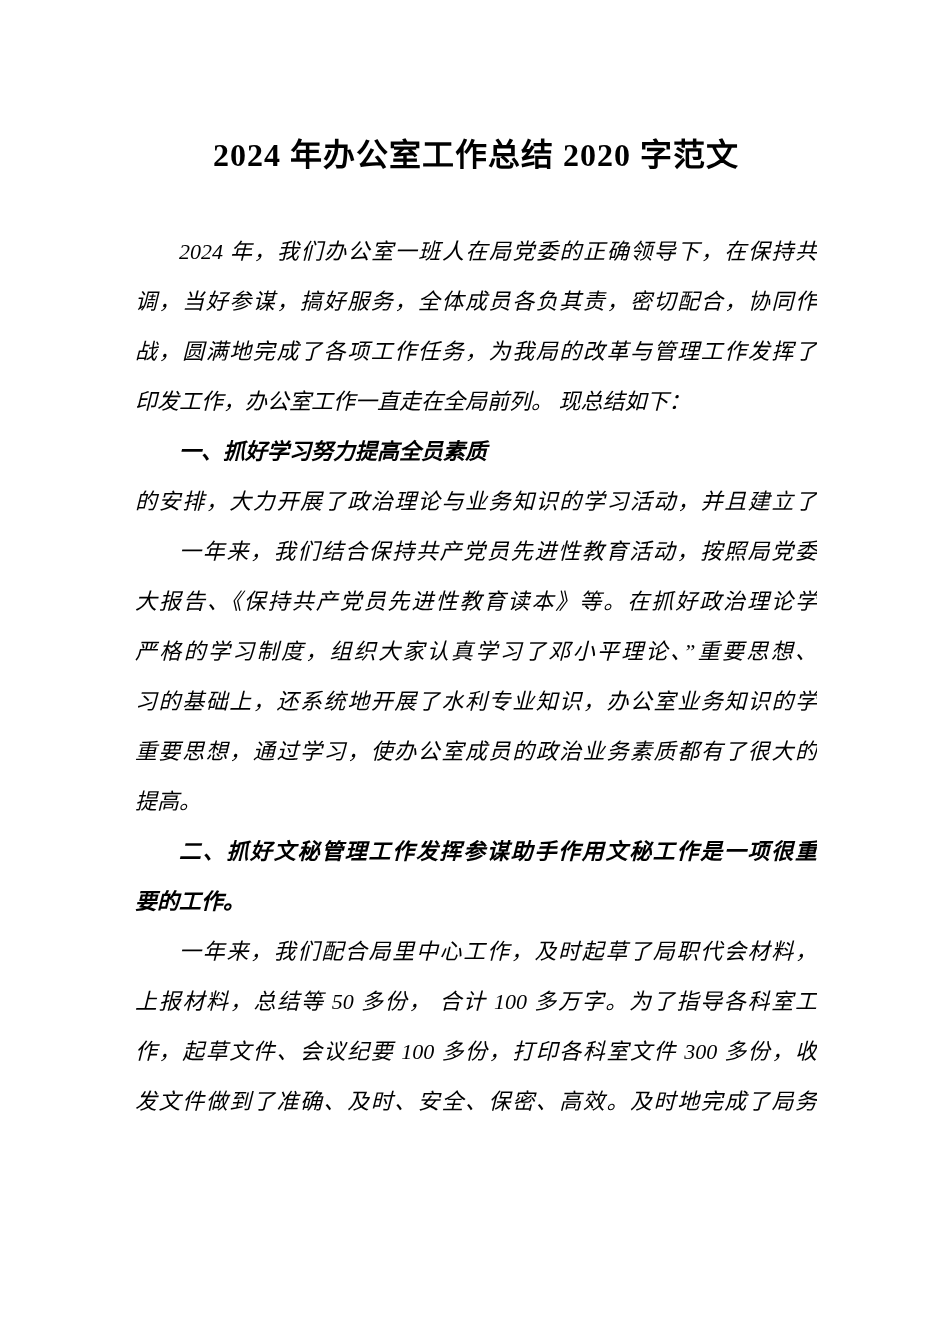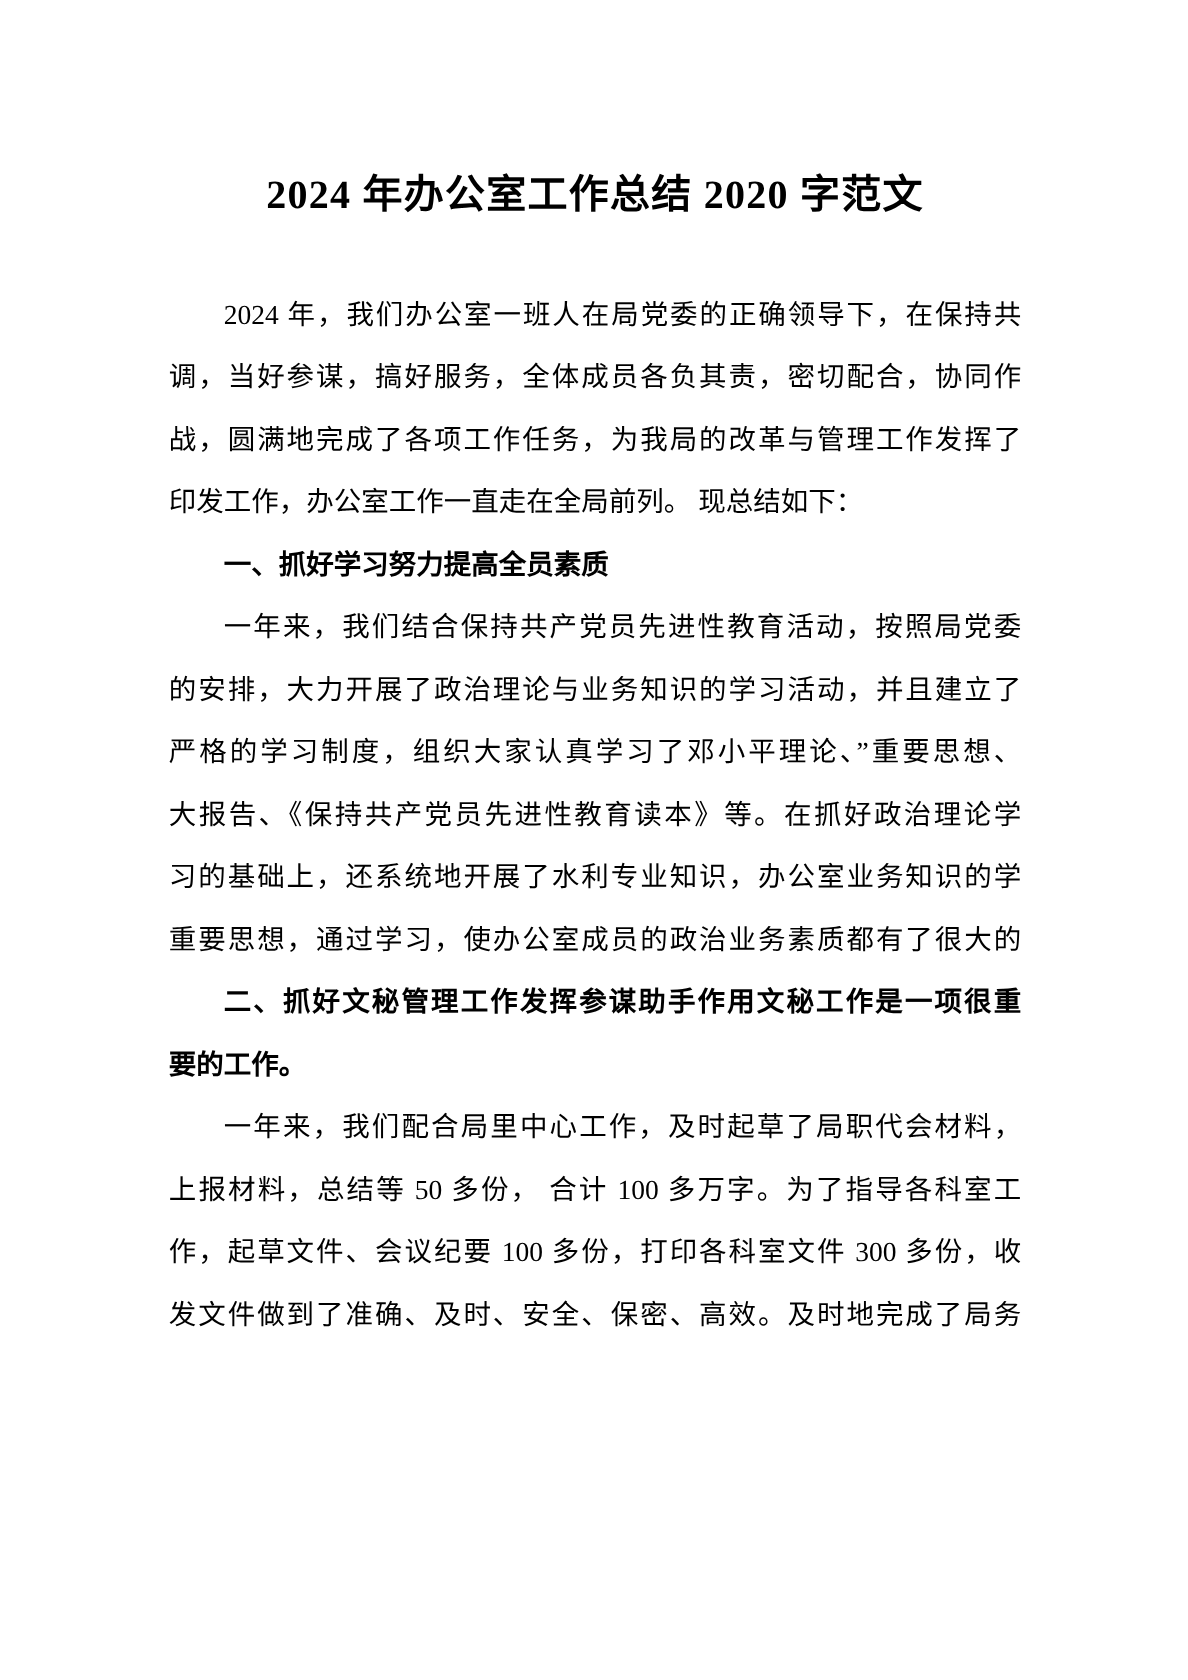--- a/index.html
+++ b/index.html
@@ -35,20 +35,21 @@
     margin: 0;
   }
   .line {
     height: 50px;
     line-height: 50px;
     font-size: 22px;
     text-align: justify;
     text-align-last: justify;
     overflow: hidden;
     white-space: pre-wrap;
+    font-style: italic;
   }
   .line.first {
     text-indent: 44px; 
   }
   .line.last {
     text-align-last: left;
   }
   .heading .line {
     font-weight: 700;
   }
@@ -68,26 +69,27 @@
       <div class="line">调，当好参谋，搞好服务，全体成员各负其责，密切配合，协同作</div>
       <div class="line">战，圆满地完成了各项工作任务，为我局的改革与管理工作发挥了</div>
       <div class="line last">印发工作，办公室工作一直走在全局前列。 现总结如下：</div>
     </div>
 
     <div class="block heading">
       <div class="line first last">一、抓好学习努力提高全员素质</div>
     </div>
 
     <div class="block paragraph">
+      <div class="line">的安排，大力开展了政治理论与业务知识的学习活动，并且建立了</div>
       <div class="line first">一年来，我们结合保持共产党员先进性教育活动，按照局党委</div>
-      <div class="line">的安排，大力开展了政治理论与业务知识的学习活动，并且建立了</div>
+      <div class="line">大报告、《保持共产党员先进性教育读本》等。在抓好政治理论学</div>
       <div class="line">严格的学习制度，组织大家认真学习了邓小平理论、”重要思想、</div>
-      <div class="line">大报告、《保持共产党员先进性教育读本》等。在抓好政治理论学</div>
       <div class="line">习的基础上，还系统地开展了水利专业知识，办公室业务知识的学</div>
       <div class="line">重要思想，通过学习，使办公室成员的政治业务素质都有了很大的</div>
+      <div class="line last">提高。</div>
     </div>
 
     <div class="block heading">
       <div class="line first">二、抓好文秘管理工作发挥参谋助手作用文秘工作是一项很重</div>
       <div class="line last">要的工作。</div>
     </div>
 
     <div class="block paragraph">
       <div class="line first">一年来，我们配合局里中心工作，及时起草了局职代会材料，</div>
       <div class="line">上报材料，总结等 50 多份， 合计 100 多万字。为了指导各科室工</div>

